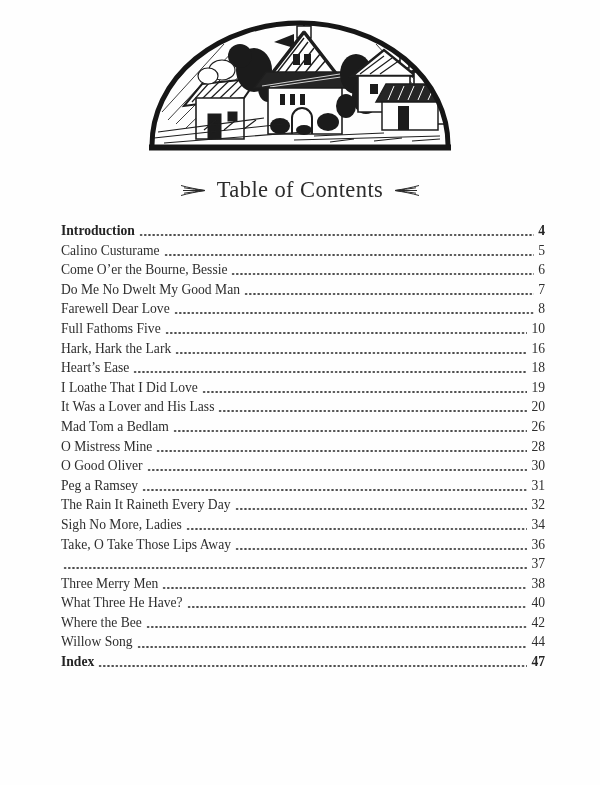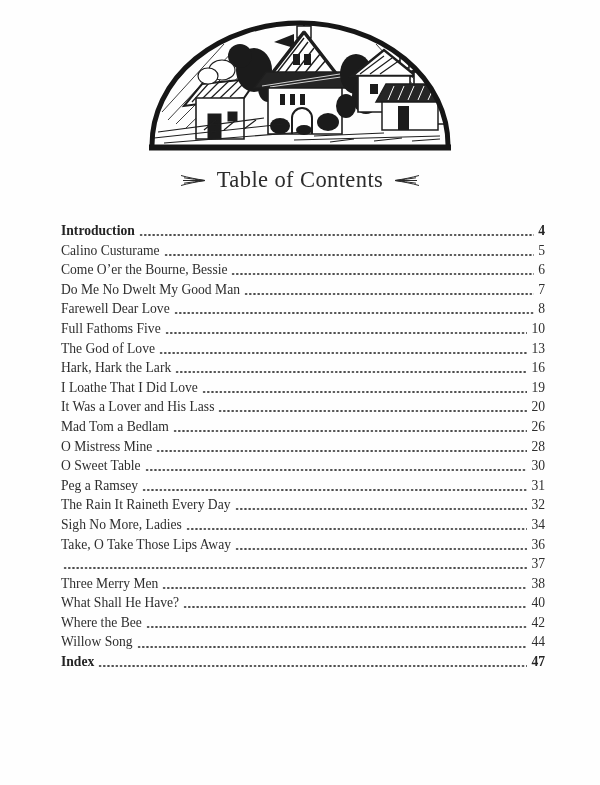--- a/index.html
+++ b/index.html
@@ -16,21 +16,21 @@
   .illustration {
     position: absolute;
     top: 12px; left: 50%;
     transform: translateX(-50%);
     width: 312px; height: 142px;
   }
 
   
   .title-row {
     position: absolute;
-    top: 162px; left: 0; right: 0;
+    top: 172px; left: 0; right: 0;
     height: 36px;
     display: flex; justify-content: center; align-items: center;
     gap: 11px;
   }
   .page-title {
     margin: 0;
     font-size: 22.5px;
     font-weight: 400;
     letter-spacing: 0.4px;
     color: #2b2b2b;
@@ -234,51 +234,51 @@
       <span class="label">Farewell Dear Love</span>
       <span class="dots"></span>
       <span class="num">8</span>
     </li>
       <li class="toc-row">
       <span class="label">Full Fathoms Five</span>
       <span class="dots"></span>
       <span class="num">10</span>
     </li>
       <li class="toc-row">
-      <span class="label">The God of Love</span>
-      <span class="dots"></span>
-      <span class="num">13</span>
-    </li>
-      <li class="toc-row">
       <span class="label">Hark, Hark the Lark</span>
       <span class="dots"></span>
       <span class="num">16</span>
     </li>
       <li class="toc-row">
+      <span class="label">Heart’s Ease</span>
+      <span class="dots"></span>
+      <span class="num">18</span>
+    </li>
+      <li class="toc-row">
       <span class="label">I Loathe That I Did Love</span>
       <span class="dots"></span>
       <span class="num">19</span>
     </li>
       <li class="toc-row">
       <span class="label">It Was a Lover and His Lass</span>
       <span class="dots"></span>
       <span class="num">20</span>
     </li>
       <li class="toc-row">
       <span class="label">Mad Tom a Bedlam</span>
       <span class="dots"></span>
       <span class="num">26</span>
     </li>
       <li class="toc-row">
       <span class="label">O Mistress Mine</span>
       <span class="dots"></span>
       <span class="num">28</span>
     </li>
       <li class="toc-row">
-      <span class="label">O Sweet Table</span>
+      <span class="label">O Good Oliver</span>
       <span class="dots"></span>
       <span class="num">30</span>
     </li>
       <li class="toc-row">
       <span class="label">Peg a Ramsey</span>
       <span class="dots"></span>
       <span class="num">31</span>
     </li>
       <li class="toc-row">
       <span class="label">The Rain It Raineth Every Day</span>
@@ -298,21 +298,21 @@
       <li class="toc-row">
       <span class="dots"></span>
       <span class="num">37</span>
     </li>
       <li class="toc-row">
       <span class="label">Three Merry Men</span>
       <span class="dots"></span>
       <span class="num">38</span>
     </li>
       <li class="toc-row">
-      <span class="label">What Shall He Have?</span>
+      <span class="label">What Three He Have?</span>
       <span class="dots"></span>
       <span class="num">40</span>
     </li>
       <li class="toc-row">
       <span class="label">Where the Bee</span>
       <span class="dots"></span>
       <span class="num">42</span>
     </li>
       <li class="toc-row">
       <span class="label">Willow Song</span>

